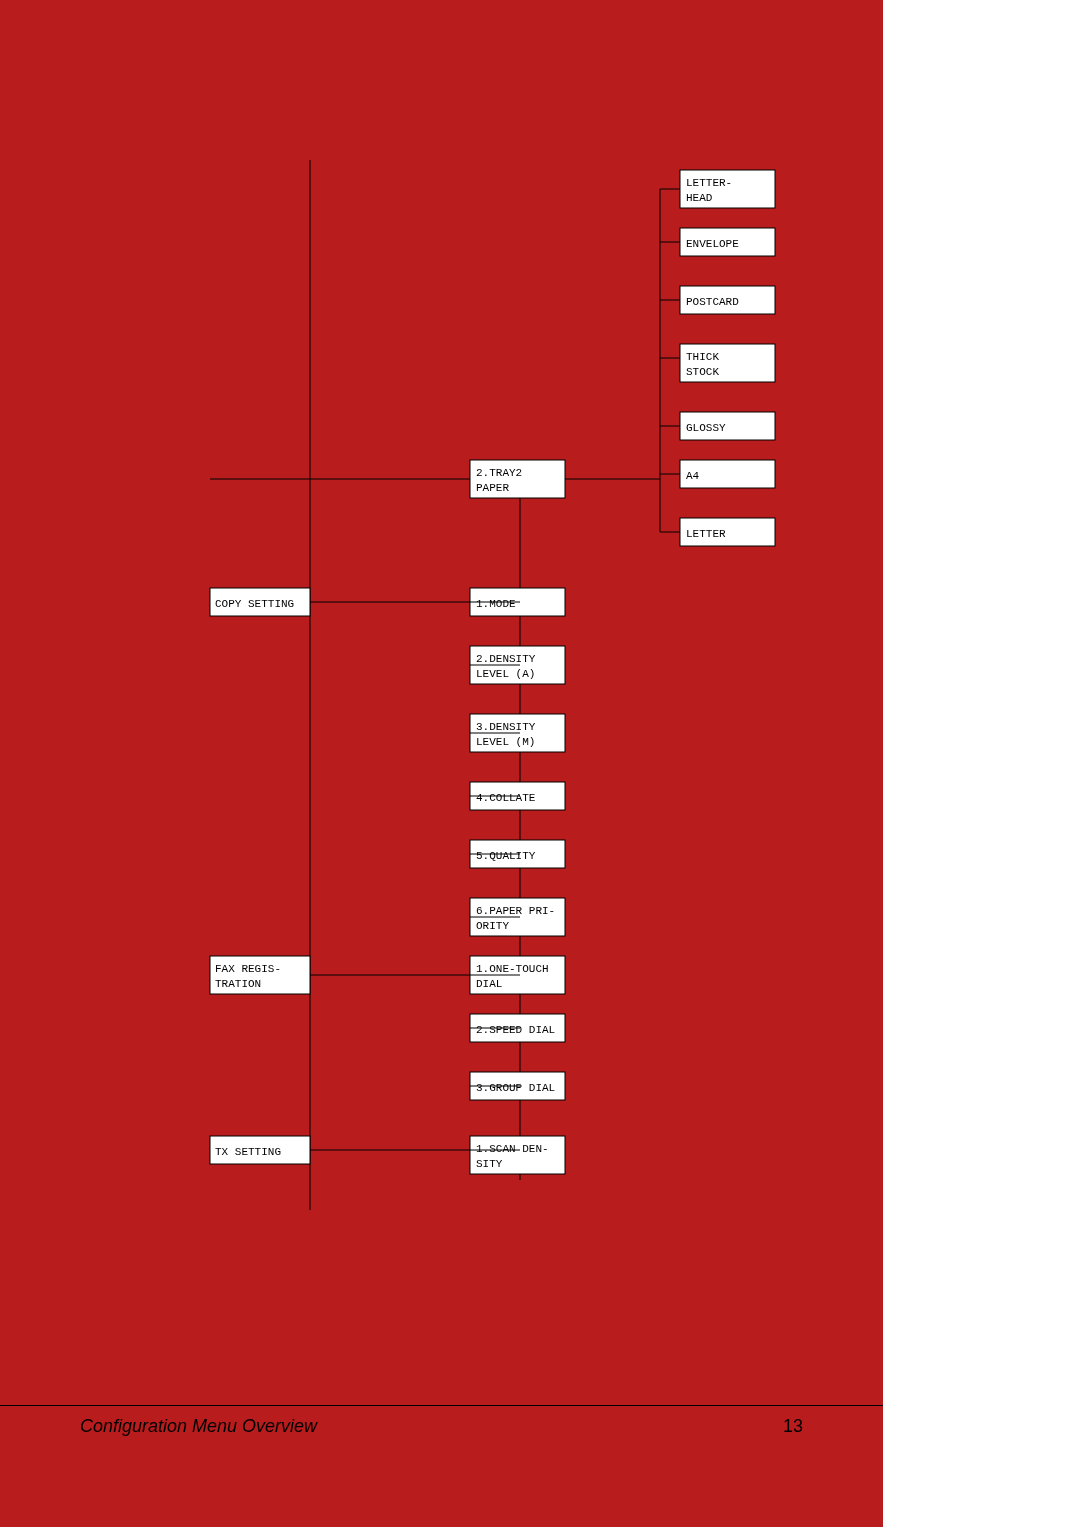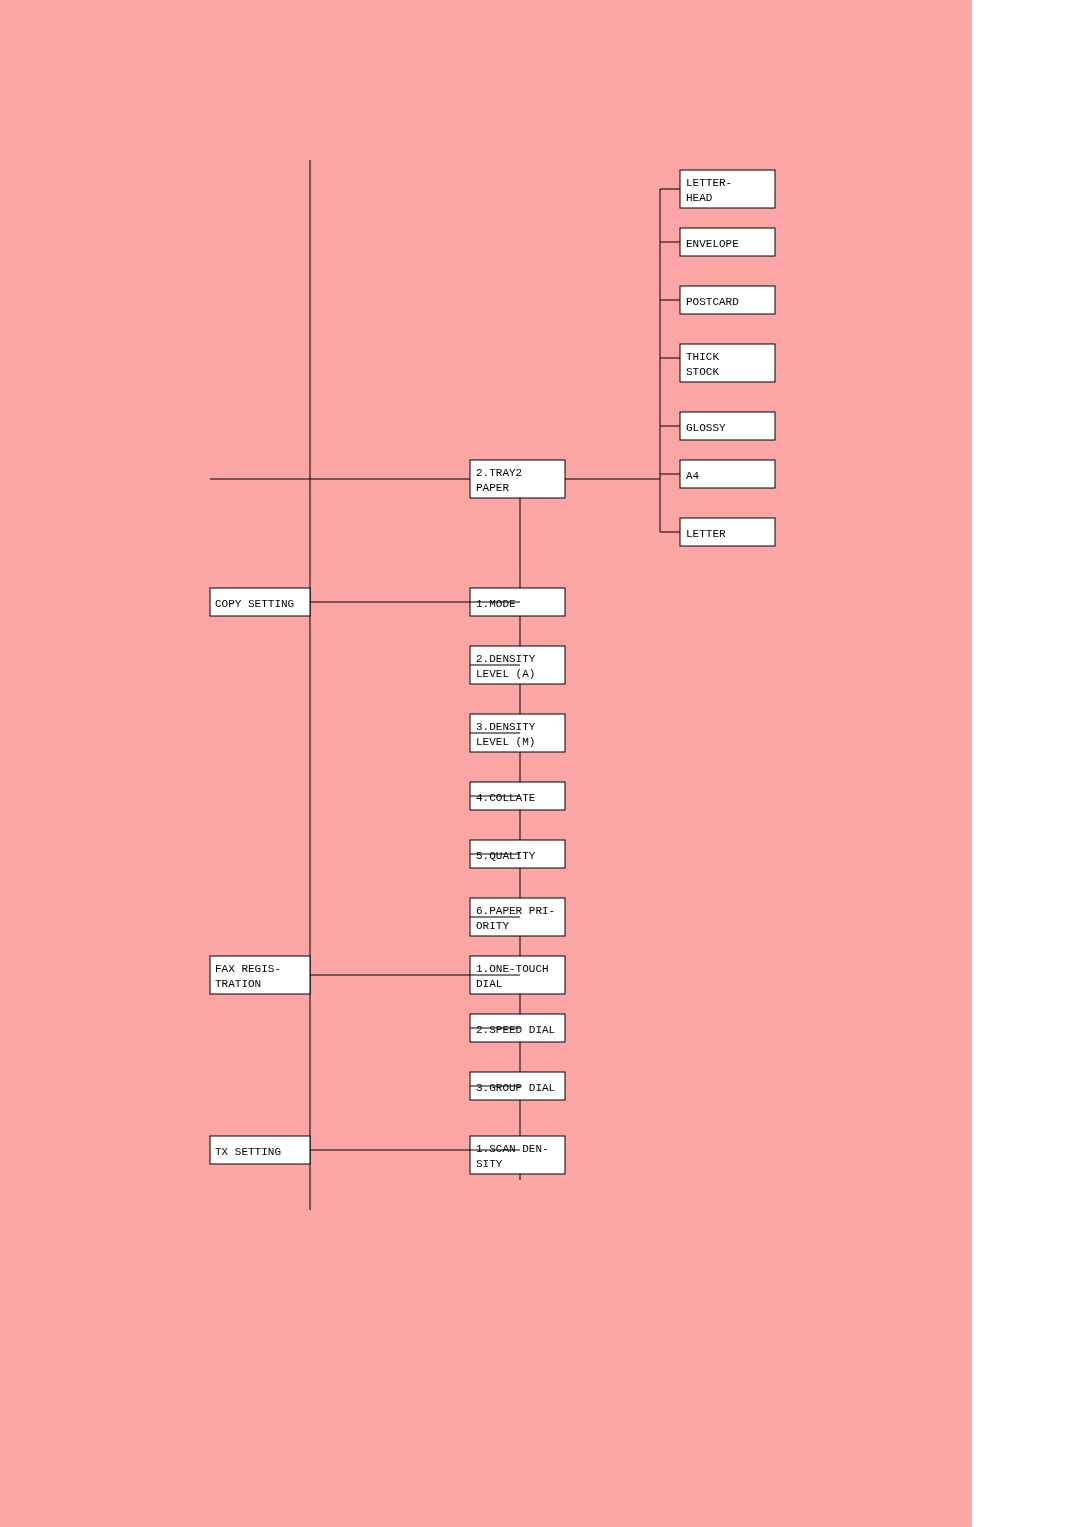--- a/index.html
+++ b/index.html
@@ -7,24 +7,24 @@
       width: 1080px;
       height: 1527px;
       background: #fff;
       font-family: 'Courier New', Courier, monospace;
       font-size: 13px;
       position: relative;
       overflow: hidden;
     }
 
     .page-container {
-      width: 972px;
+      width: 883px;
       height: 1527px;
       position: relative;
-      background: #fca5a5;
+      background: #b91c1c;
     }
 
     
     .footer {
       position: absolute;
       bottom: 90px;
       left: 0;
       right: 0;
       border-top: 1px solid #000;
       padding-top: 10px;
@@ -168,14 +168,18 @@
       <line x1="370" y1="990" x2="320" y2="990" stroke="#000" stroke-width="1"></line>
 
       <line x1="160" y1="442" x2="160" y2="442" stroke="#000" stroke-width="1"></line>
       <line x1="60" y1="319" x2="160" y2="319" stroke="#000" stroke-width="1"></line>
 
       <line x1="160" y1="319" x2="320" y2="319" stroke="#000" stroke-width="1"></line>
 
     </svg>
   </div>
 
+  <div class="footer">
+    <span class="footer-title">Configuration Menu Overview</span>
+    <span class="footer-page">13</span>
+  </div>
 
 </div>
 
 </body></html>

